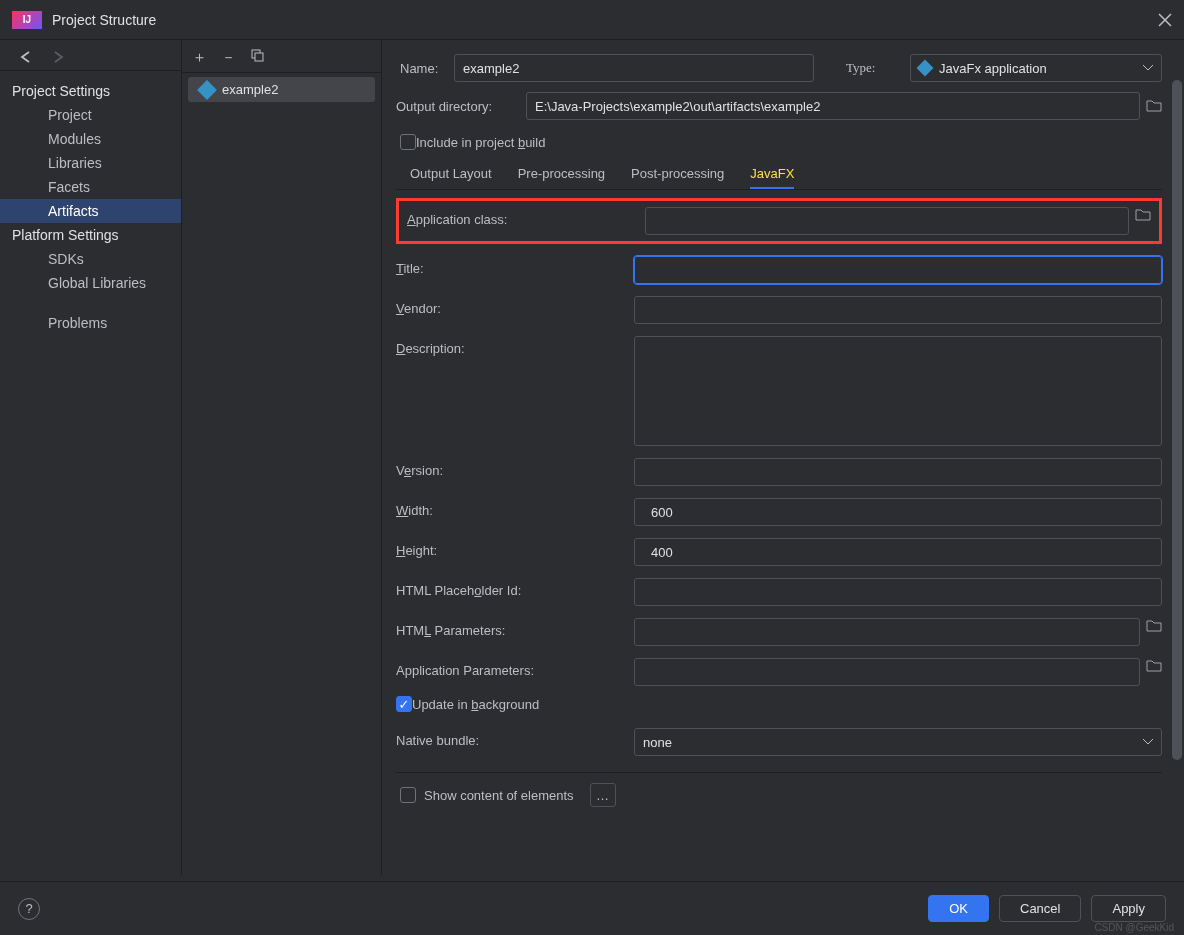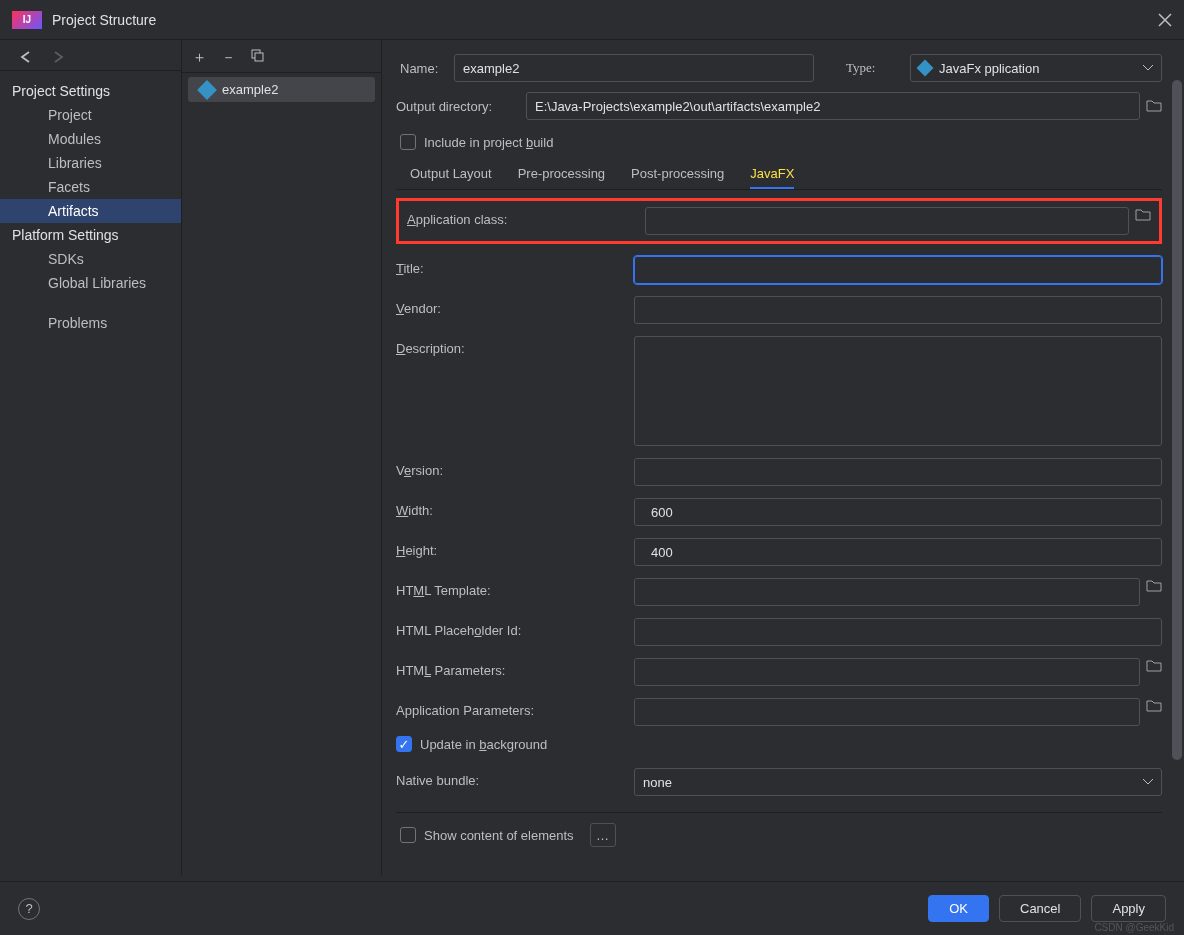--- a/index.html
+++ b/index.html
@@ -85,21 +85,21 @@
   .input { flex: 1; }
   .name-row label { width: 58px; padding-left: 4px; }
   .name-row .input { width: 360px; flex: none; }
   .type-label { margin-left: 28px; margin-right: 10px; font-family: Liberation Serif, serif; }
   .select {
     flex: 1; display: flex; align-items: center; gap: 8px;
     justify-content: space-between; cursor: pointer;
   }
   .select .sel-left { display: flex; align-items: center; gap: 8px; }
   .folder-mini { color: #9da0a8; margin-left: 6px; cursor: pointer; }
-  .checkbox-row { display: flex; align-items: center; gap: 8px; padding: 4px 0 10px 4px; }
+  .checkbox-row { display: flex; align-items: center; padding: 4px 0 10px 4px; }
   .checkbox {
     width: 16px; height: 16px; border: 1px solid #6f737a;
     border-radius: 3px; display: inline-flex;
     align-items: center; justify-content: center;
     background: #2b2d30; cursor: pointer;
   }
   .checkbox.checked { background: #3574f0; border-color: #3574f0; color: #fff; }
   .tabs {
     display: flex; gap: 26px; padding: 0 14px;
     border-bottom: 1px solid #1e1f22; margin-bottom: 0;
@@ -221,21 +221,21 @@
 
   <div class="right-col">
     <div class="right-scroll">
       <div class="form-row name-row">
         <label>Name:</label>
         <input class="input" value="example2" style="">
         <label class="type-label">Type:</label>
         <div class="select">
           <span class="sel-left">
             <span class="diamond-icon" style="width:12px;height:12px"></span>
-            <span>JavaFx pplication</span>
+            <span>JavaFx application</span>
           </span>
           <svg width="10" height="6">
               <path d="M0 0 L5 5 L10 0" fill="none" stroke="#bcbec4"></path>
             </svg>
         </div>
       </div>
 
       <div class="form-row">
         <label style="width:130px">Output directory:</label>
         <input class="input" value="E:\Java-Projects\example2\out\artifacts\example2" style="">
@@ -310,29 +310,20 @@
             </div>
         </div>
 
         <div class="row">
           <label><span class="u">H</span><span>eight:</span></label>
           <div class="field">
               <input class="input" value="400" style="">
             </div>
         </div>
 
-        <div class="row">
-          <label><span>HT</span><span class="u">M</span><span>L Template:</span></label>
-          <div class="field">
-            <input class="input" value="" style="">
-            <span class="folder-mini"><svg width="16" height="14">
-                  <path d="M1 3 h5 l2 2 h7 v8 h-14 z" fill="none" stroke="#9da0a8"></path>
-                </svg></span>
-          </div>
-        </div>
 
         <div class="row">
           <label><span>HTML Placeh</span><span class="u">o</span><span>lder Id:</span></label>
           <div class="field">
               <input class="input" value="" style="">
             </div>
         </div>
 
         <div class="row">
           <label><span>HTM</span><span class="u">L</span><span> Parameters:</span></label>

